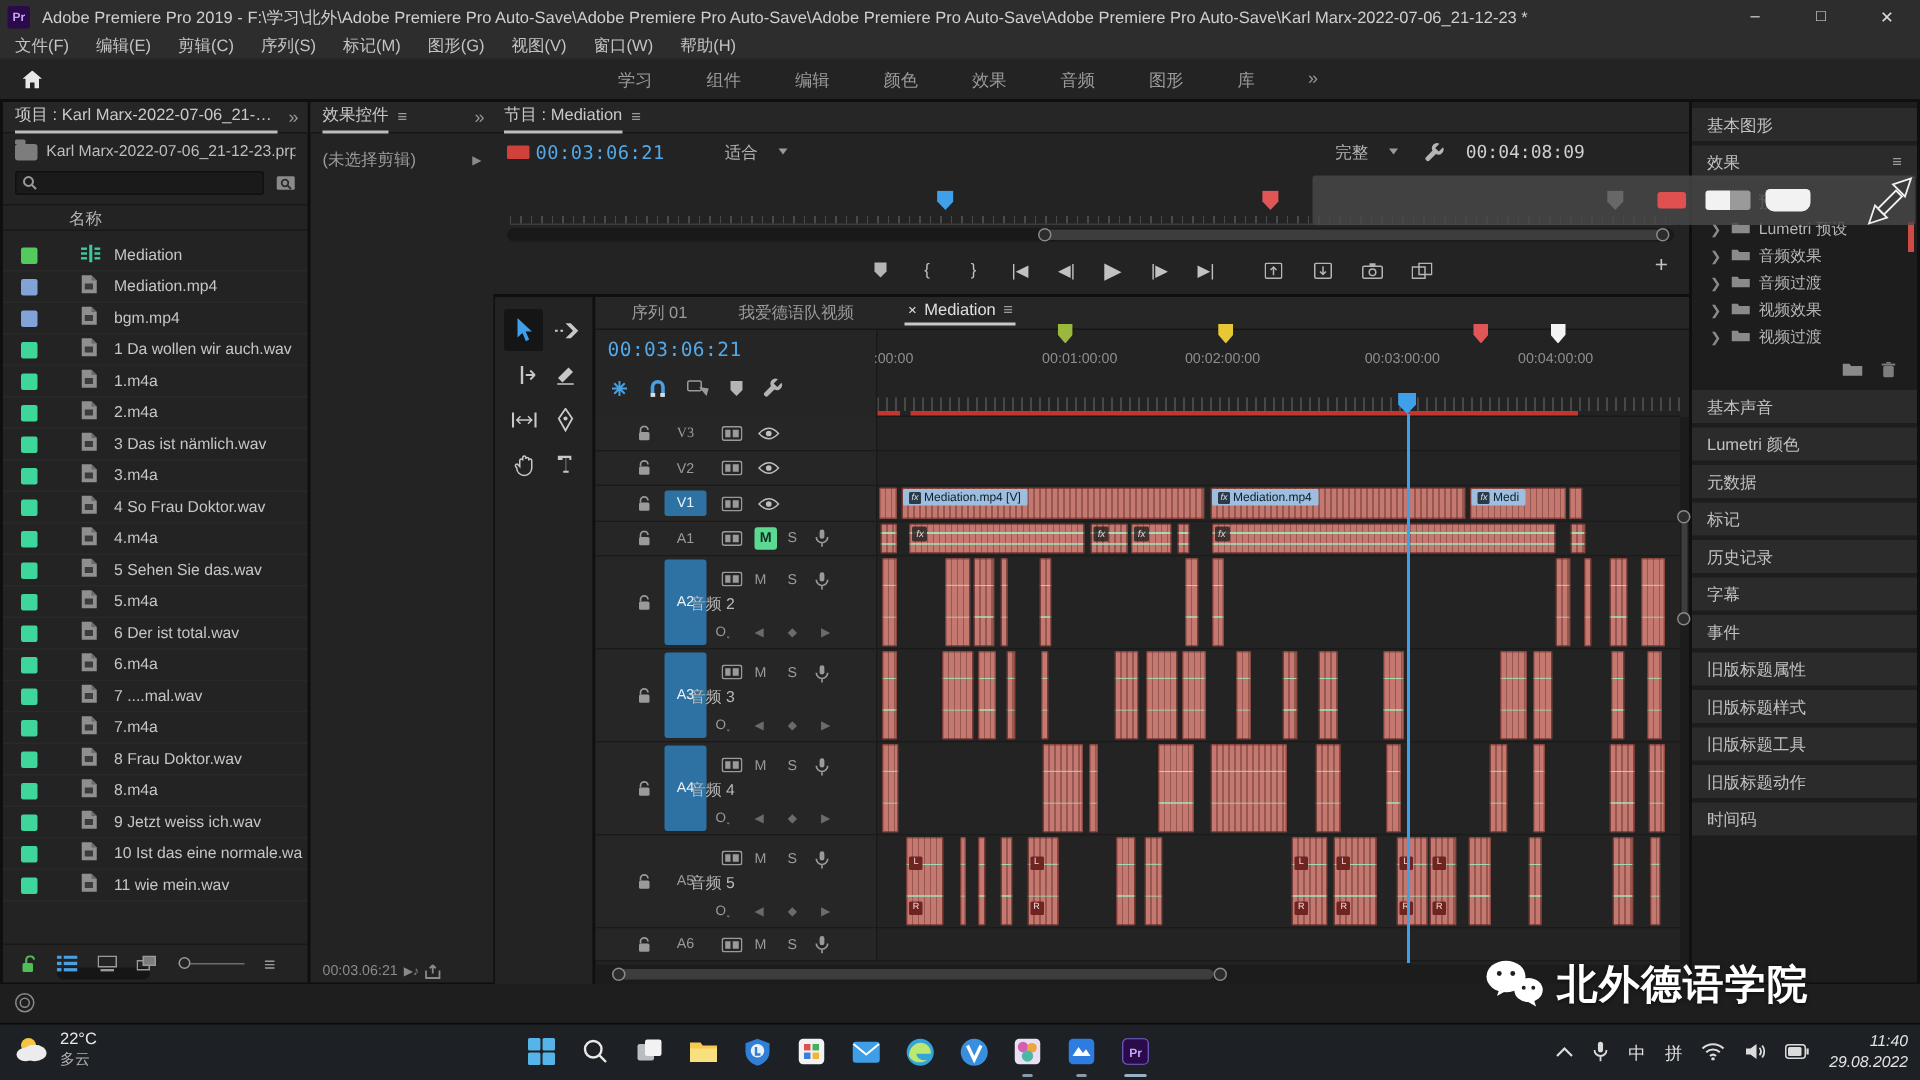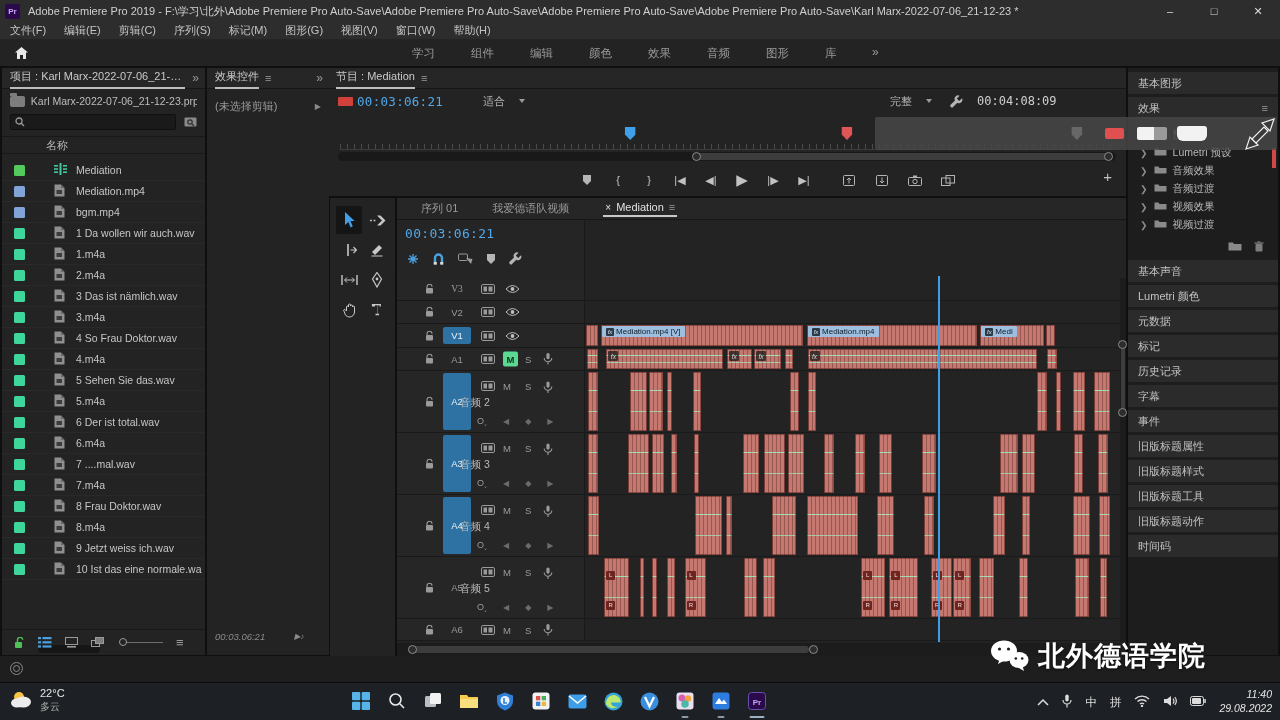--- a/index.html
+++ b/index.html
@@ -40,21 +40,21 @@
 .pl-ic{position:absolute;left:52px;}
 .pl-name{position:absolute;left:74px;right:2px;font-size:10.5px;color:#c6c6c6;white-space:nowrap;overflow:hidden;}
 .pl-scrollpill{position:absolute;left:36px;bottom:2px;width:62px;height:8px;background:#161616;border-radius:4px;}
 .proj-toolbar{position:absolute;left:0;bottom:0;width:100%;height:26px;border-top:1px solid #181818;display:flex;align-items:center;gap:13px;padding:0 12px;}
 .slider-line{width:44px;height:1px;background:#6e6e6e;position:relative;}
 .slider-knob{position:absolute;left:0;top:-4px;width:8px;height:8px;border:1.5px solid #9a9a9a;border-radius:50%;background:#232323;}
 .hamb{color:#9a9a9a;font-size:13px;letter-spacing:0;}
 
 #ec-panel{left:207px;top:68px;width:122px;height:587px;}
 .ec-empty{display:flex;align-items:center;justify-content:space-between;padding:10px 8px;color:#9a9a9a;}
-.ec-bottom{position:absolute;bottom:13px;left:8px;display:flex;align-items:center;gap:29px;color:#8a8a8a;font-size:9.5px;font-style:italic;}
+.ec-bottom{position:absolute;bottom:2px;left:8px;display:flex;align-items:center;gap:4px;color:#8a8a8a;font-size:9.5px;}
 
 #monitor-panel{left:328px;top:68px;width:798px;height:128px;}
 .mon-controls{position:relative;height:24px;display:flex;align-items:center;padding:0 10px;}
 .redbadge{width:15px;height:9px;background:#d0413c;border-radius:1px;margin-right:4px;}
 .tc-blue{color:#52a8e8;font-size:12.5px;letter-spacing:.3px;}
 .dropdown{display:flex;align-items:center;gap:14px;color:#b5b5b5;font-size:11px;}
 .caret{width:0;height:0;border-left:3.5px solid transparent;border-right:3.5px solid transparent;border-top:4px solid #9a9a9a;}
 .mon-ruler{position:absolute;left:12px;right:12px;top:68px;height:14px;border-bottom:1px solid #3c3c3c;background:repeating-linear-gradient(90deg,#4a4a4a 0 1px,transparent 1px 7px);background-size:100% 5px;background-position:0 100%;background-repeat:no-repeat;}
 .mkr{position:absolute;width:11px;height:13px;clip-path:polygon(0 0,100% 0,100% 55%,50% 100%,0 55%);transform:translateX(-50%);}
 .mon-scroll{position:absolute;left:10px;right:10px;top:84px;height:9px;background:#191919;border-radius:5px;}
@@ -385,20 +385,29 @@
         </div>
         <div class="pl-row">
           <div class="pl-chip" style="background: rgb(62, 214, 155);"></div>
           <div class="pl-ic"><svg width="11" height="13" viewBox="0 0 11 13">
               <path d="M0.5 0.5 h6.5 l3.5 3.5 v8.5 h-10 Z" fill="#8f8f8f"></path>
               <path d="M7 0.5 v3.5 h3.5" fill="#6a6a6a"></path>
               <rect x="2.5" y="6" width="5.5" height="4" fill="#3c3c3c"></rect>
             </svg></div>
           <div class="pl-name">10 Ist das eine normale.wa</div>
         </div>
+        <div class="pl-row">
+          <div class="pl-chip" style="background: rgb(62, 214, 155);"></div>
+          <div class="pl-ic"><svg width="11" height="13" viewBox="0 0 11 13">
+              <path d="M0.5 0.5 h6.5 l3.5 3.5 v8.5 h-10 Z" fill="#8f8f8f"></path>
+              <path d="M7 0.5 v3.5 h3.5" fill="#6a6a6a"></path>
+              <rect x="2.5" y="6" width="5.5" height="4" fill="#3c3c3c"></rect>
+            </svg></div>
+          <div class="pl-name">11 wie mein.wav</div>
+        </div>
       </div>
     <div class="pl-scrollpill"></div>
     <div class="proj-toolbar">
       <svg width="11" height="12" viewBox="0 0 11 12">
           <path d="M3.5 5 V3.2 a2.6 2.6 0 0 1 5.2 -.4" stroke="#4fbf57" stroke-width="1.4" fill="none"></path>
           <rect x="1" y="5" width="7" height="6" rx="1" fill="#4fbf57"></rect>
         </svg>
       <svg width="14" height="11" viewBox="0 0 14 11">
           <g fill="#4aa0e0">
             <rect x="0" y="0" width="3" height="2.2"></rect>
@@ -600,20 +609,35 @@
               <path d="M8 5 L13 11 L14.5 6 Z" fill="#9a9a9a"></path>
             </svg></div>
           <div><svg width="10" height="12" viewBox="0 0 10 12">
               <path d="M1 1 h8 v6 l-4 4 -4 -4 Z" fill="#b5b5b5"></path>
             </svg></div>
           <div><svg width="13" height="13" viewBox="0 0 13 13">
               <path d="M12 3.2 L9.2 6 6.8 3.6 9.6 0.8 A3.4 3.4 0 0 0 5 5.4 L0.8 9.6 a1.6 1.6 0 0 0 2.3 2.3 L7.3 7.7 A3.4 3.4 0 0 0 12 3.2 Z" fill="#b5b5b5"></path>
             </svg></div>
         </div>
     </div>
+    <div class="tl-rulerwrap" id="tl-ruler">
+      <div class="tl-ticks"></div>
+    <div class="rlabel" style="left: 2%;">:00:00</div>
+        <div class="rlabel" style="left: 25.2%;">00:01:00:00</div>
+        <div class="rlabel" style="left: 43%;">00:02:00:00</div>
+        <div class="rlabel" style="left: 65.4%;">00:03:00:00</div>
+        <div class="rlabel" style="left: 84.5%;">00:04:00:00</div>
+        <div class="rmkr" style="left: 23.4%; background: rgb(154, 184, 62);"></div>
+        <div class="rmkr" style="left: 43.4%; background: rgb(232, 198, 54);"></div>
+        <div class="rmkr" style="left: 75.2%; background: rgb(224, 85, 85);"></div>
+        <div class="rmkr" style="left: 84.8%; background: rgb(242, 242, 242);"></div>
+        <div class="rendseg" style="left: 0%; width: 2.8%;"></div>
+        <div class="rendseg" style="left: 4.2%; width: 83%;"></div>
+        <div class="ph-head" style="left: 66%;"></div>
+      </div>
     <div id="tl-tracks">
         <div class="trow" style="height: 23px;">
           <div class="thead">
             <div class="th-ic" style="left: 28px; top: 50%; transform: translateY(-50%);">
               <svg width="9" height="11" viewBox="0 0 9 11">
                 <path d="M2 4.5 V3.2 a2.5 2.5 0 0 1 5 0" fill="none" stroke="#9a9a9a" stroke-width="1.1"></path>
                 <rect x="1" y="4.5" width="7" height="5.5" rx="1" fill="#9a9a9a"></rect>
               </svg>
             </div>
             <div class="idbox" style="top: 3px; bottom: 3px; font-family: Liberation Serif, serif;">V3</div>

